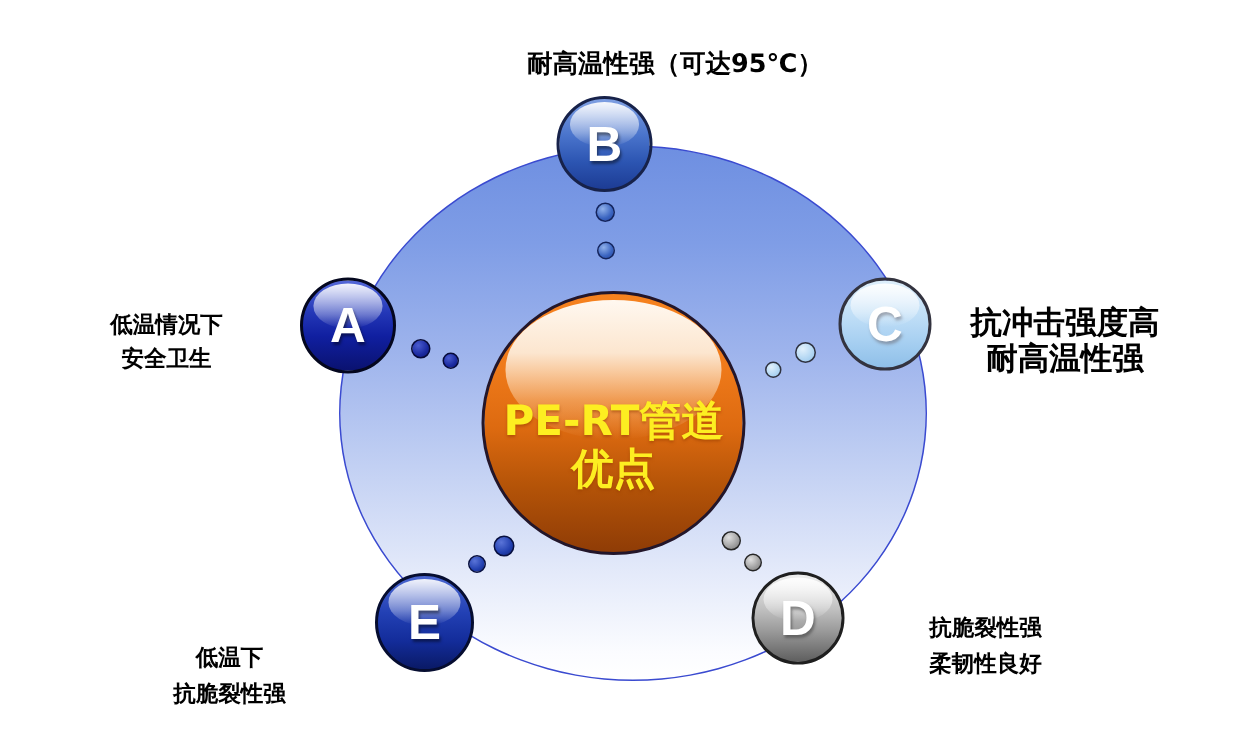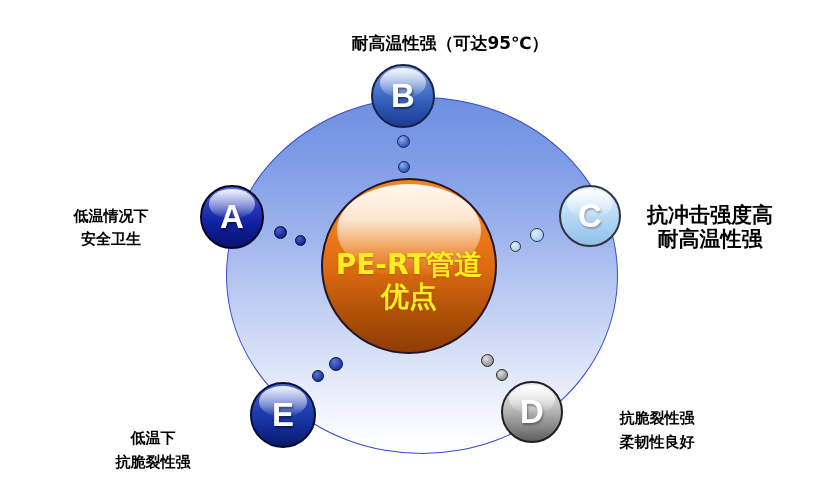--- a/index.html
+++ b/index.html
@@ -11,21 +11,21 @@
   
   .big-circle {
     position:absolute; left:226px; top:97px; width:390px; height:355px;
     border-radius:50%; border:1px solid #3a4ad0;
     background:linear-gradient(180deg,#6e8fe1 0%,#7f9de6 18%,#9db3ec 38%,#c2d0f3 60%,#e4eafa 80%,#fbfcff 95%,#ffffff 100%);
     z-index:1;
   }
 
   
   .center-sphere {
-    position:absolute; left:321px; top:178px; width:176px; height:176px;
+    position:absolute; left:321px; top:194px; width:176px; height:176px;
     border-radius:50%; border:2px solid #23162a; box-sizing:border-box;
     background:linear-gradient(180deg,#f6821f 0%,#ef7a1a 28%,#dd6a10 52%,#b55408 74%,#8f3c06 100%);
     z-index:3;
     text-align:right;
   }
   .center-sphere .gloss {
     position:absolute; left:8%; top:2.5%; width:84%; height:54%;
     border-radius:50%;
     background:linear-gradient(180deg,#fff8f0 0%,#fce6cf 38%,rgba(248,188,130,0.55) 72%,rgba(240,150,80,0) 100%);
   }

